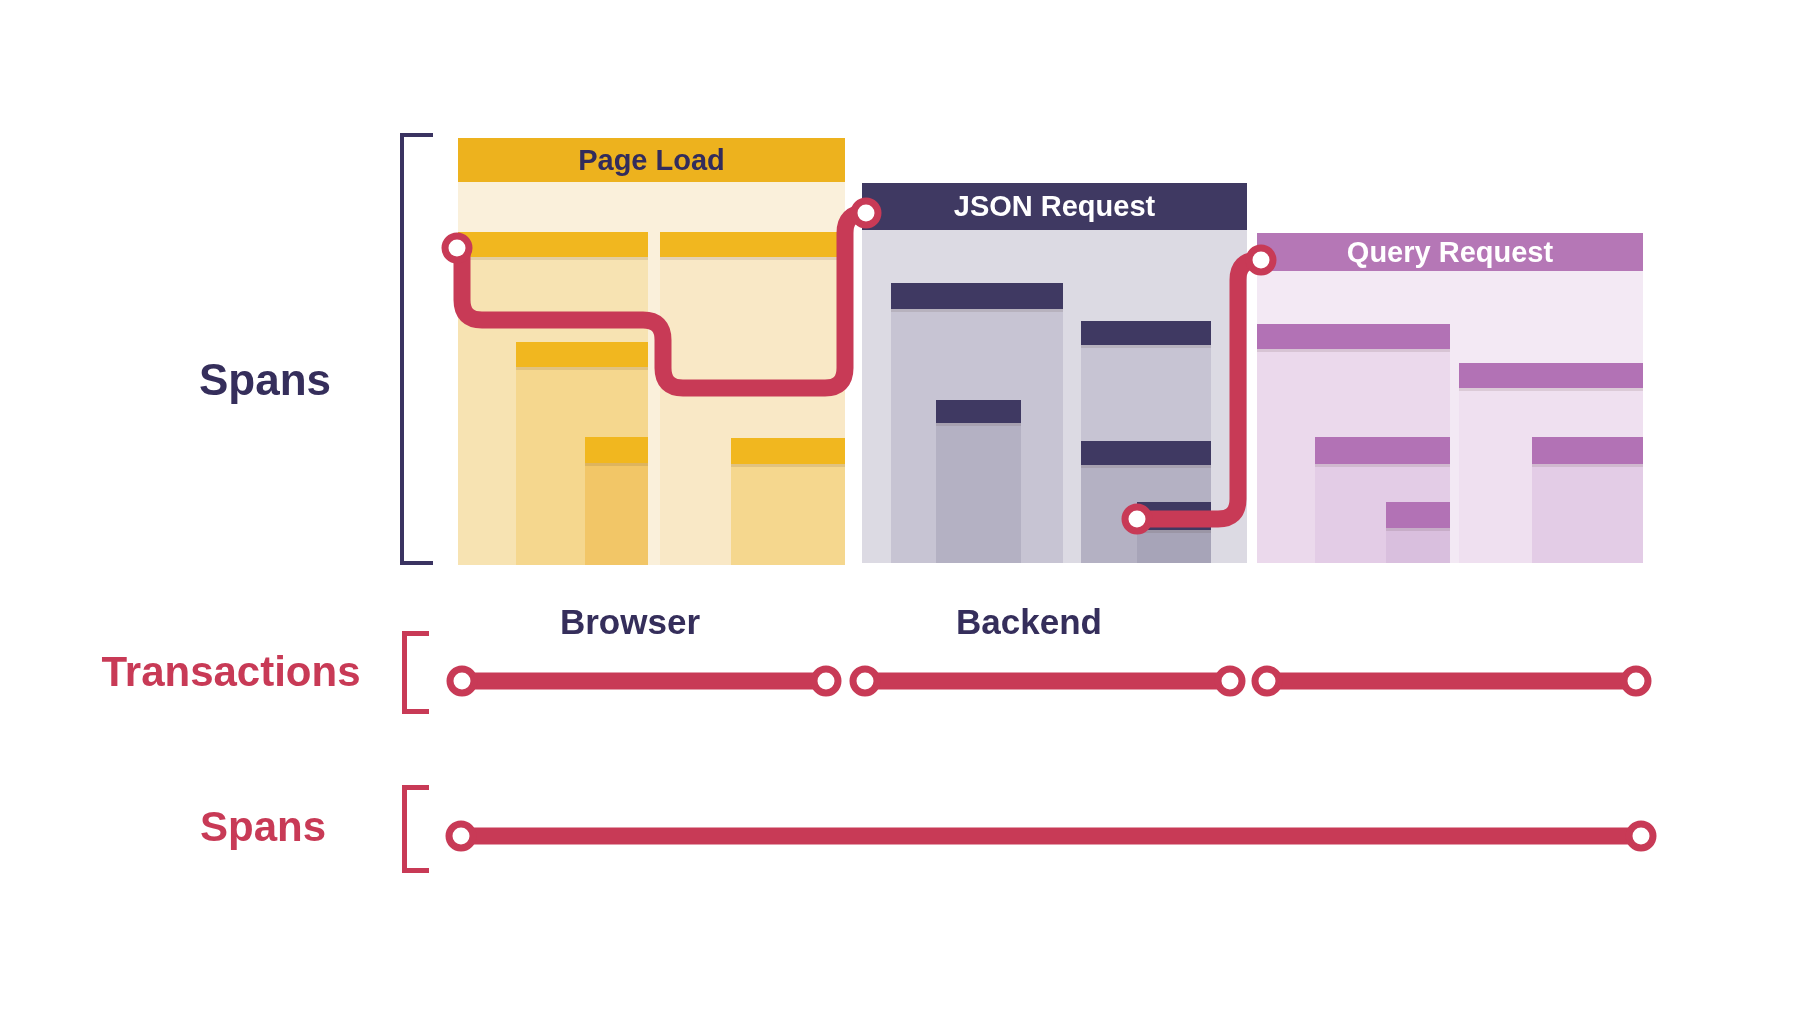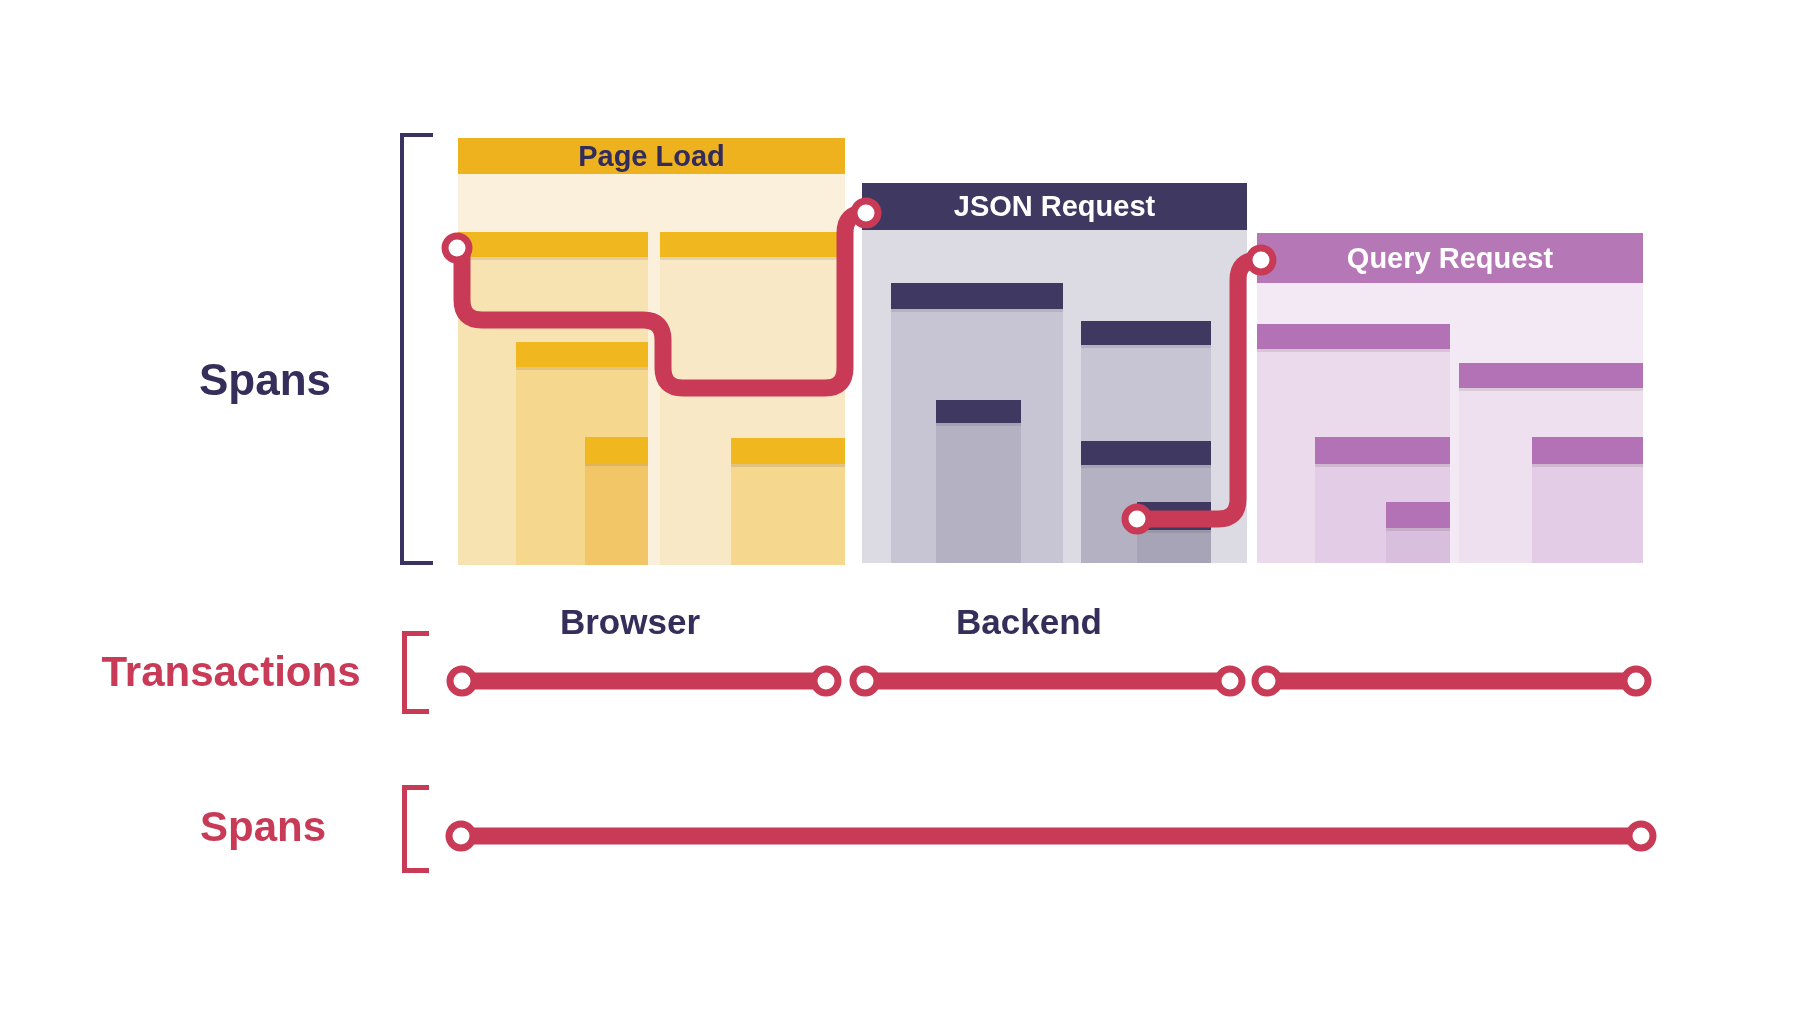--- a/index.html
+++ b/index.html
@@ -44,27 +44,27 @@
     font-weight:bold;font-size:35px;color:var(--navy-text);white-space:nowrap;text-align:right;}
   #svc-browser{left:630px;}
   #svc-backend{left:1029px;}
   #svc-db{left:1440px;}
   
   .panel{position:absolute;display:flex;flex-direction:column;}
   .panel .head{display:flex;align-items:center;justify-content:center;
     font-weight:bold;font-size:29px;box-shadow:0 4px 0 0 rgba(70,50,40,0.10);}
   .panel .pbody{flex:1;}
   #panel-pl{left:458px;top:138px;width:387px;height:427px;}
-  #panel-pl .head{height:36px;background:var(--gold);color:#322C5C;}
+  #panel-pl .head{height:44px;background:var(--gold);color:#322C5C;}
   #panel-pl .pbody{background:#FAF0DB;}
   #panel-js{left:862px;top:183px;width:385px;height:380px;}
   #panel-js .head{height:47px;background:var(--navy);color:#ffffff;}
   #panel-js .pbody{background:#DCDAE3;}
   #panel-qr{left:1257px;top:233px;width:386px;height:330px;}
-  #panel-qr .head{height:50px;background:var(--purple);color:#ffffff;}
+  #panel-qr .head{height:38px;background:var(--purple);color:#ffffff;}
   #panel-qr .pbody{background:#F3E9F4;}
   
   .sp{position:absolute;
     background-image:radial-gradient(circle, rgba(80,55,100,0.07) 1.2px, transparent 1.3px);
     background-size:7px 7px;}
   .sp .sp-head{width:100%;box-shadow:0 3px 0 0 rgba(70,50,40,0.12);}
   .sp.gold .sp-head{background:var(--gold-child);}
   .sp.dark .sp-head{background:var(--navy);}
   .sp.purp .sp-head{background:var(--purple-child);}
   

